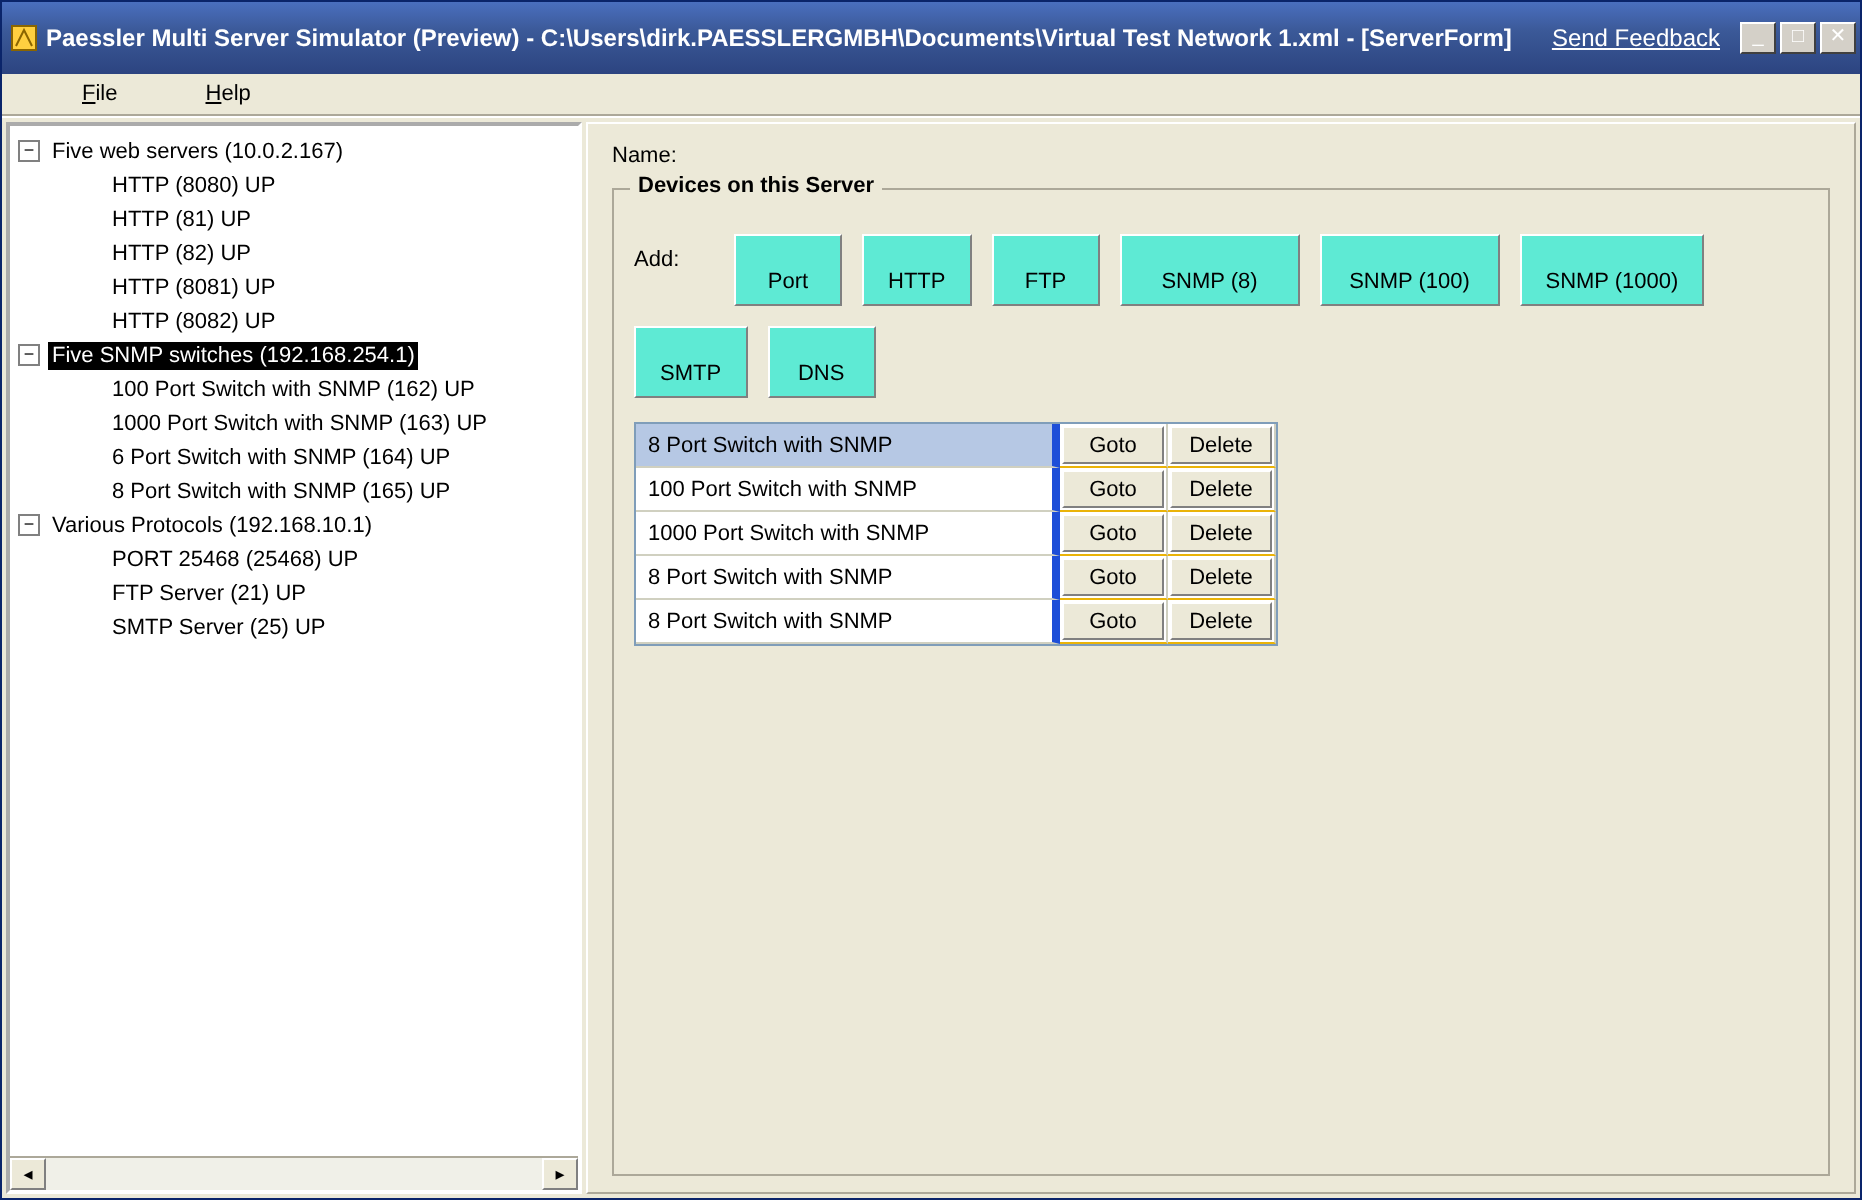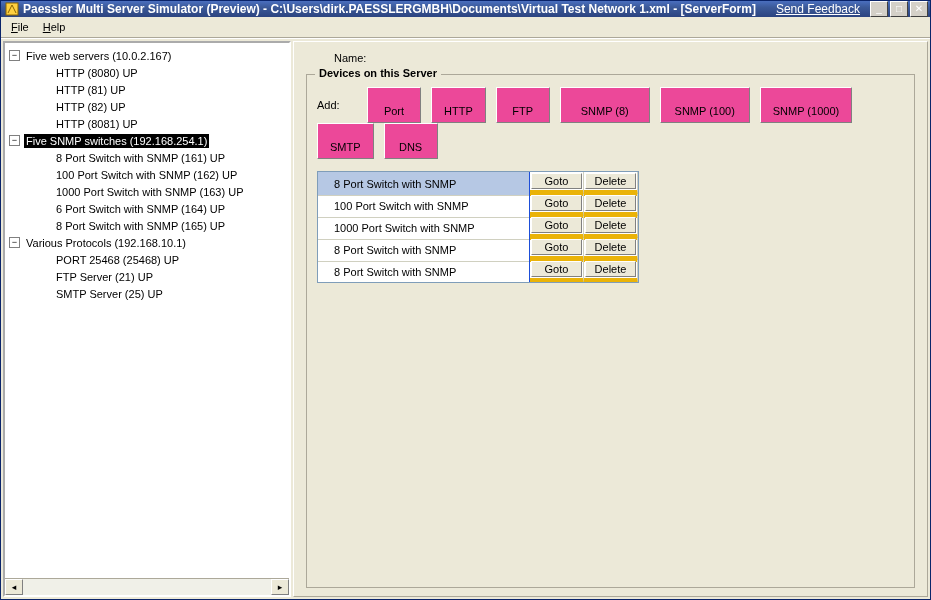--- a/index.html
+++ b/index.html
@@ -1,49 +1,49 @@
 <!DOCTYPE html>
 <html><head>
 <meta charset="utf-8">
 <style>
   html,body{margin:0;padding:0;font-family:Tahoma,Arial,sans-serif;font-size:11px;background:#ECE9D8;}
   .window{width:931px;height:600px;display:flex;flex-direction:column;border:1px solid #0A246A;box-sizing:border-box;}
-  .titlebar{height:16px;background:linear-gradient(#4A6FBF,#3B5998 40%,#2C4480);color:#fff;display:flex;align-items:center;padding:0 2px 0 4px;font-size:12px;}
+  .titlebar{height:36px;background:linear-gradient(#4A6FBF,#3B5998 40%,#2C4480);color:#fff;display:flex;align-items:center;padding:0 2px 0 4px;font-size:12px;}
   .titlebar .icon{width:14px;height:14px;margin-right:4px;display:inline-flex;}
   .titlebar .title{flex:1;white-space:nowrap;overflow:hidden;font-weight:bold;}
   .titlebar .feedback{color:#fff;text-decoration:underline;margin-right:8px;}
   .winbtn{width:16px;height:14px;margin-left:2px;background:#D4D0C8;border:1px solid #fff;border-right-color:#404040;border-bottom-color:#404040;display:flex;align-items:center;justify-content:center;font-family:Arial;font-size:10px;line-height:1;}
   .menubar{height:20px;background:#ECE9D8;border-bottom:1px solid #ACA899;display:flex;align-items:center;padding-left:4px;column-gap:2px;}
-  .menuitem{padding:2px 6px;}
+  .menuitem{padding:2px 6px;margin-left:30px;}
   .menuitem .ul{text-decoration:underline;}
   .client{flex:1;display:flex;min-height:0;border-top:1px solid #fff;}
   .left-pane{width:284px;background:#fff;border:2px inset #fff;margin:2px;display:flex;flex-direction:column;min-height:0;}
   .tree{flex:1;overflow:auto;padding:4px 2px;}
   .node{white-space:nowrap;display:flex;align-items:center;height:17px;padding-right:8px;}
   .exp{width:11px;height:11px;border:1px solid #808080;box-sizing:border-box;display:inline-flex;align-items:center;justify-content:center;margin-right:4px;font-size:9px;line-height:1;color:#000;background:#fff;}
   .noexp{width:11px;height:11px;display:inline-block;margin-right:4px;}
   .lbl{padding:1px 2px;}
   .sel{background:#000000;color:#fff;}
   .hscroll{height:16px;border-top:1px solid #ACA899;background:#ECE9D8;display:flex;align-items:stretch;}
   .sb-btn{width:16px;background:#ECE9D8;border:1px solid #fff;border-right-color:#808080;border-bottom-color:#808080;display:flex;align-items:center;justify-content:center;font-size:9px;}
   .sb-track{flex:1;background:#F0F0E8;}
   .right-pane{flex:1;margin:2px 2px 2px 0;background:#ECE9D8;border:1px solid #ACA899;border-top-color:#fff;border-left-color:#fff;padding:10px 12px 8px 12px;display:flex;flex-direction:column;min-height:0;box-sizing:border-box;}
   .namerow{display:flex;align-items:center;column-gap:18px;margin-bottom:10px;}
-  .namelabel{width:52px;margin-left:28px;}
+  .namelabel{width:52px;}
   .name-input{flex:1;height:20px;border:1px solid #7F9DB9;padding:2px 4px;font:inherit;background:#fff;}
   .group{border:1px solid #ACA899;position:relative;padding:12px 10px 10px 10px;flex:1;display:flex;flex-direction:column;min-height:0;}
   .group-title{position:absolute;top:-8px;left:8px;background:#ECE9D8;padding:0 4px;font-weight:bold;}
   .addrow{display:flex;align-items:center;column-gap:10px;margin-bottom:12px;flex-wrap:wrap;}
   .addlabel{width:40px;}
-  .btn{height:22px;padding:17px 12px;background:#ec4899;border:1px solid #808080;border-top-color:#fff;border-left-color:#fff;font:inherit;min-width:54px;}
+  .btn{height:22px;padding:17px 12px;background:#5eead4;border:1px solid #808080;border-top-color:#fff;border-left-color:#fff;font:inherit;min-width:54px;margin-top:10px;}
   .btn.wide{min-width:90px;}
   .grid{border:1px solid #7F9DB9;background:#fff;overflow:auto;}
   .row{display:grid;grid-template-columns:1fr 54px 54px;align-items:stretch;height:22px;}
-  .cell{padding:3px 16px;border-right:1px solid #1d4ed8;border-bottom:1px solid #D0D0C0;display:flex;align-items:center;}
-  .row .actcell{padding:1px;border-right:1px solid #D0D0C0;border-bottom:6px solid #eab308;}
+  .cell{padding:3px 6px;border-right:4px solid #1d4ed8;border-bottom:1px solid #D0D0C0;display:flex;align-items:center;}
+  .row .actcell{padding:1px;border-right:1px solid #D0D0C0;border-bottom:1px solid #eab308;}
   .rowsel .cell:first-child{background:#B6C8E4;}
   .smbtn{width:100%;height:100%;background:#ECE9D8;border:1px solid #808080;border-top-color:#fff;border-left-color:#fff;font:inherit;}
 </style>
 </head>
 <body>
 
 <div class="window">
 
   <div class="titlebar">
     <span class="icon">
@@ -82,29 +82,29 @@
             <span class="lbl">HTTP (81)  UP</span>
           </div>
         <div class="node" style="padding-left:32px">
             <span class="noexp"></span>
             <span class="lbl">HTTP (82)  UP</span>
           </div>
         <div class="node" style="padding-left:32px">
             <span class="noexp"></span>
             <span class="lbl">HTTP (8081)  UP</span>
           </div>
+        <div class="node" style="padding-left:32px">
+            <span class="noexp"></span>
+            <span class="lbl">HTTP (8082)  UP</span>
+          </div>
 
         <div class="node" style="padding-left:2px">
           <span class="exp">−</span>
           <span class="lbl sel">Five SNMP switches (192.168.254.1)</span>
         </div>
-        <div class="node" style="padding-left:32px">
-            <span class="noexp"></span>
-            <span class="lbl">8 Port Switch with SNMP (161)  UP</span>
-          </div>
         <div class="node" style="padding-left:32px">
             <span class="noexp"></span>
             <span class="lbl">100 Port Switch with SNMP (162)  UP</span>
           </div>
         <div class="node" style="padding-left:32px">
             <span class="noexp"></span>
             <span class="lbl">1000 Port Switch with SNMP (163)  UP</span>
           </div>
         <div class="node" style="padding-left:32px">
             <span class="noexp"></span>

